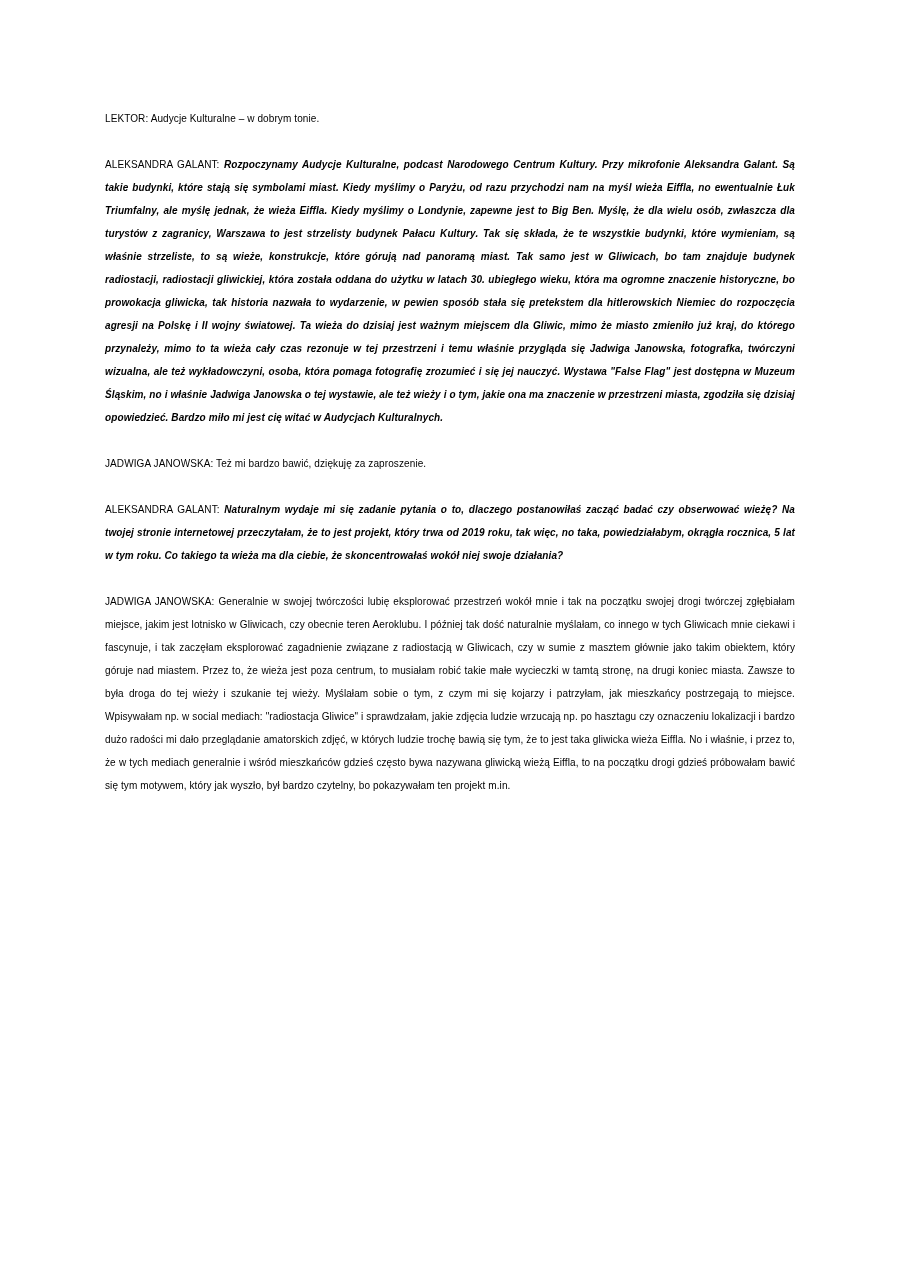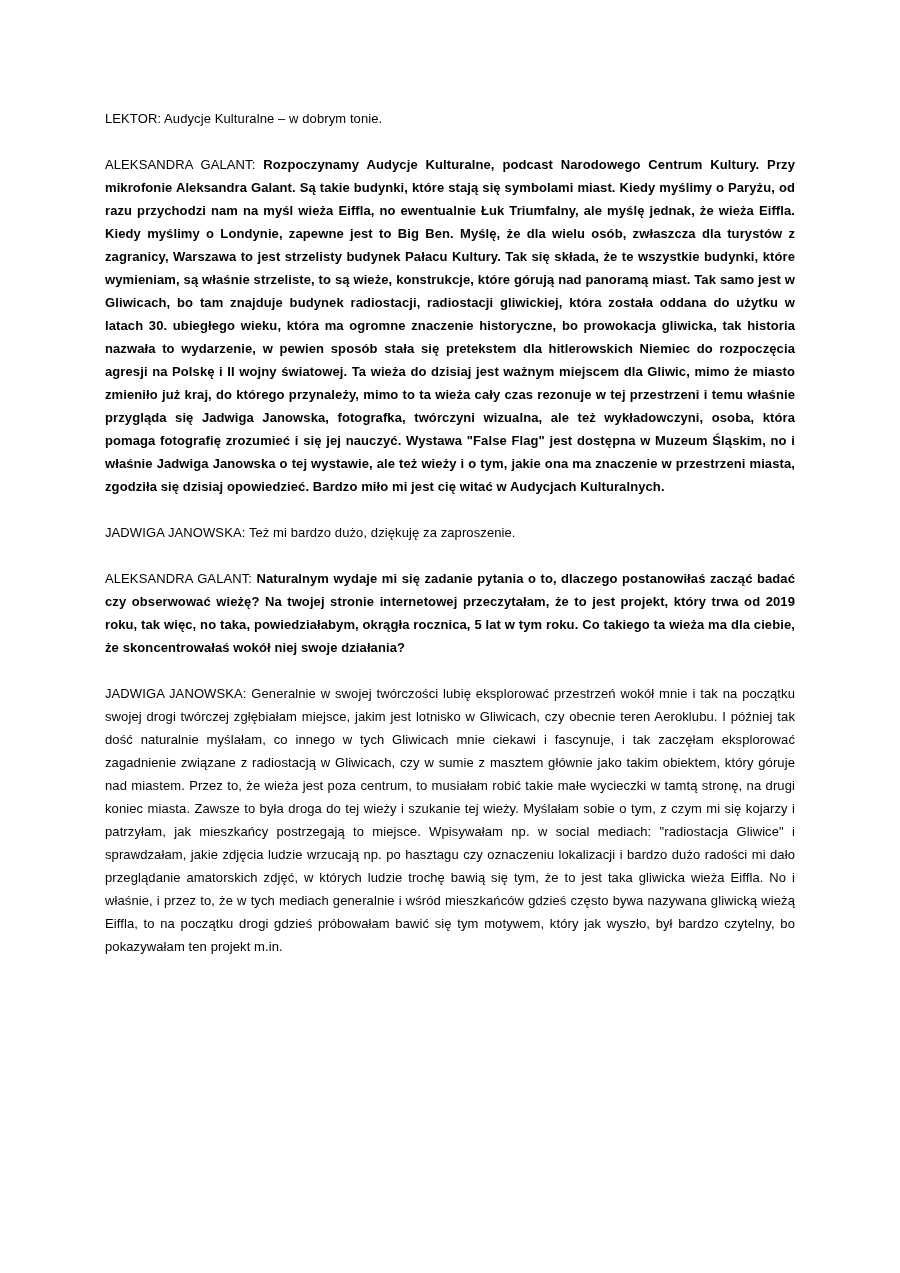--- a/index.html
+++ b/index.html
@@ -24,59 +24,60 @@
     overflow: hidden;
   }
   .content {
     position: absolute;
     left: 105px;
     top: 107px;
     width: 690px;
   }
   p.para {
     margin: 0 0 23px 0;
-    font-size: 13px;
+    font-size: 10px;
     line-height: 23px;
     text-align: justify;
     text-justify: inter-word;
     letter-spacing: 0.1px;
   }
   p.para:last-child {
     margin-bottom: 0;
     margin-top: 12px;
   }
   .speaker {
     font-weight: normal;
   }
   .speech {
     font-weight: normal;
   }
   .speech.bold {
     font-weight: bold;
+    font-style: italic;
   }
 </style>
 </head>
 <body>
 
 <div class="page">
   <div class="content">
 
     <p class="para">
       <span class="speaker">LEKTOR:</span>
       <span class="speech">Audycje Kulturalne – w dobrym tonie.</span>
     </p>
 
     <p class="para">
       <span class="speaker">ALEKSANDRA GALANT:</span>
       <span class="speech bold">Rozpoczynamy Audycje Kulturalne, podcast Narodowego Centrum Kultury. Przy mikrofonie Aleksandra Galant. Są takie budynki, które stają się symbolami miast. Kiedy myślimy o Paryżu, od razu przychodzi nam na myśl wieża Eiffla, no ewentualnie Łuk Triumfalny, ale myślę jednak, że wieża Eiffla. Kiedy myślimy o Londynie, zapewne jest to Big Ben. Myślę, że dla wielu osób, zwłaszcza dla turystów z zagranicy, Warszawa to jest strzelisty budynek Pałacu Kultury. Tak się składa, że te wszystkie budynki, które wymieniam, są właśnie strzeliste, to są wieże, konstrukcje, które górują nad panoramą miast. Tak samo jest w Gliwicach, bo tam znajduje budynek radiostacji, radiostacji gliwickiej, która została oddana do użytku w latach 30. ubiegłego wieku, która ma ogromne znaczenie historyczne, bo prowokacja gliwicka, tak historia nazwała to wydarzenie, w pewien sposób stała się pretekstem dla hitlerowskich Niemiec do rozpoczęcia agresji na Polskę i II wojny światowej. Ta wieża do dzisiaj jest ważnym miejscem dla Gliwic, mimo że miasto zmieniło już kraj, do którego przynależy, mimo to ta wieża cały czas rezonuje w tej przestrzeni i temu właśnie przygląda się Jadwiga Janowska, fotografka, twórczyni wizualna, ale też wykładowczyni, osoba, która pomaga fotografię zrozumieć i się jej nauczyć. Wystawa "False Flag" jest dostępna w Muzeum Śląskim, no i właśnie Jadwiga Janowska o tej wystawie, ale też wieży i o tym, jakie ona ma znaczenie w przestrzeni miasta, zgodziła się dzisiaj opowiedzieć. Bardzo miło mi jest cię witać w Audycjach Kulturalnych.</span>
     </p>
 
     <p class="para">
       <span class="speaker">JADWIGA JANOWSKA:</span>
-      <span class="speech">Też mi bardzo dużo, dziękuję za zaproszenie.</span>
+      <span class="speech">Też mi bardzo bawić, dziękuję za zaproszenie.</span>
     </p>
 
     <p class="para">
       <span class="speaker">ALEKSANDRA GALANT:</span>
       <span class="speech bold">Naturalnym wydaje mi się zadanie pytania o to, dlaczego postanowiłaś zacząć badać czy obserwować wieżę? Na twojej stronie internetowej przeczytałam, że to jest projekt, który trwa od 2019 roku, tak więc, no taka, powiedziałabym, okrągła rocznica, 5 lat w tym roku. Co takiego ta wieża ma dla ciebie, że skoncentrowałaś wokół niej swoje działania?</span>
     </p>
 
     <p class="para">
       <span class="speaker">JADWIGA JANOWSKA:</span>
       <span class="speech">Generalnie w swojej twórczości lubię eksplorować przestrzeń wokół mnie i tak na początku swojej drogi twórczej zgłębiałam miejsce, jakim jest lotnisko w Gliwicach, czy obecnie teren Aeroklubu. I później tak dość naturalnie myślałam, co innego w tych Gliwicach mnie ciekawi i fascynuje, i tak zaczęłam eksplorować zagadnienie związane z radiostacją w Gliwicach, czy w sumie z masztem głównie jako takim obiektem, który góruje nad miastem. Przez to, że wieża jest poza centrum, to musiałam robić takie małe wycieczki w tamtą stronę, na drugi koniec miasta. Zawsze to była droga do tej wieży i szukanie tej wieży. Myślałam sobie o tym, z czym mi się kojarzy i patrzyłam, jak mieszkańcy postrzegają to miejsce. Wpisywałam np. w social mediach: "radiostacja Gliwice" i sprawdzałam, jakie zdjęcia ludzie wrzucają np. po hasztagu czy oznaczeniu lokalizacji i bardzo dużo radości mi dało przeglądanie amatorskich zdjęć, w których ludzie trochę bawią się tym, że to jest taka gliwicka wieża Eiffla. No i właśnie, i przez to, że w tych mediach generalnie i wśród mieszkańców gdzieś często bywa nazywana gliwicką wieżą Eiffla, to na początku drogi gdzieś próbowałam bawić się tym motywem, który jak wyszło, był bardzo czytelny, bo pokazywałam ten projekt m.in.</span>

